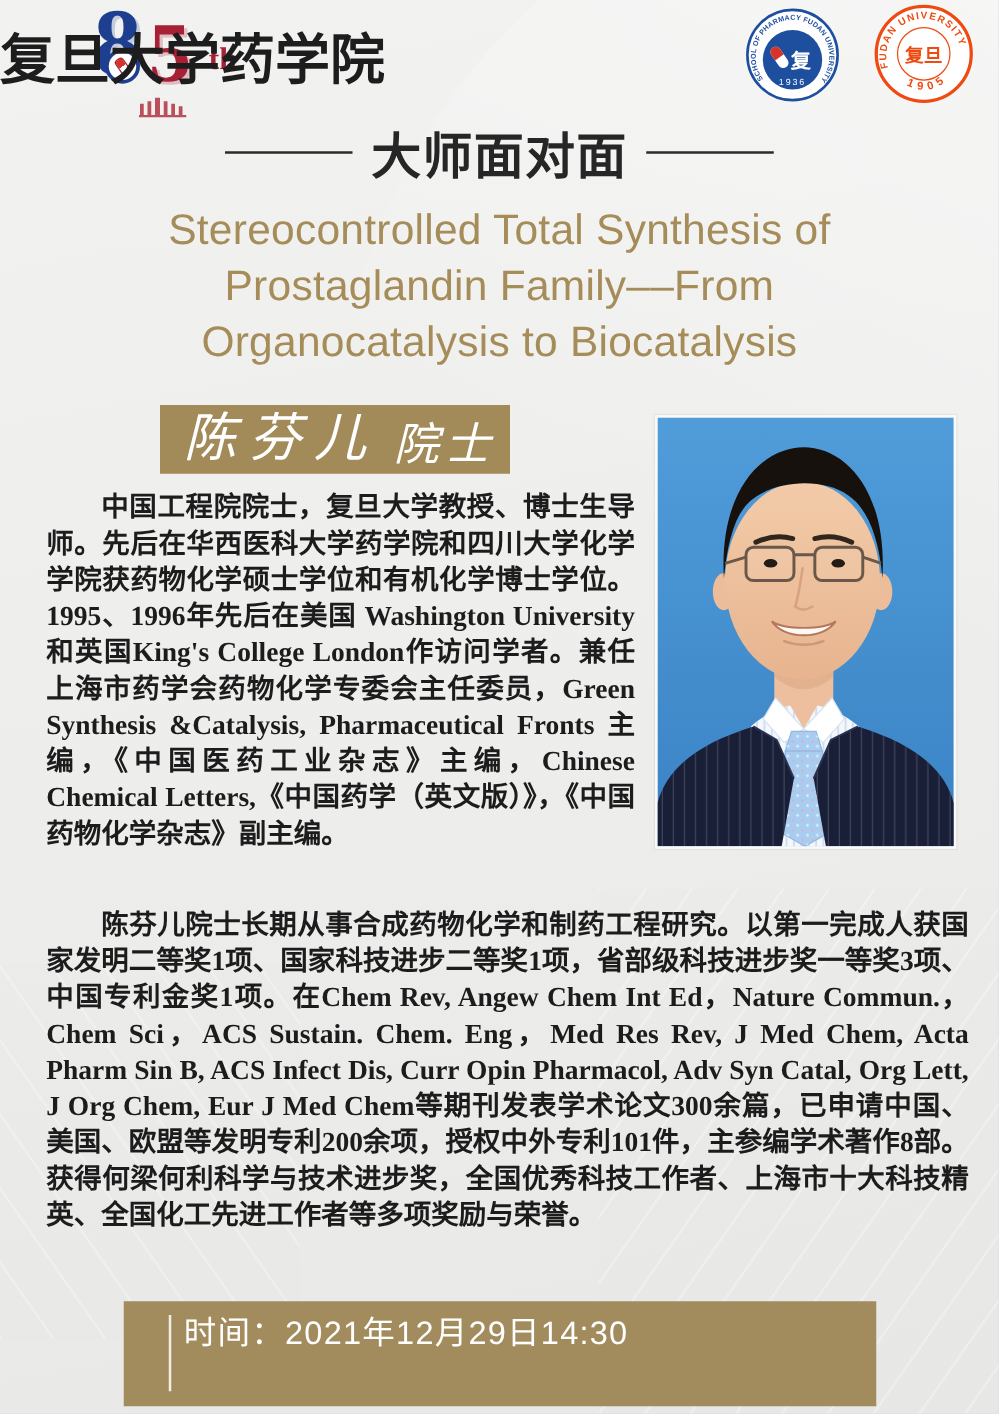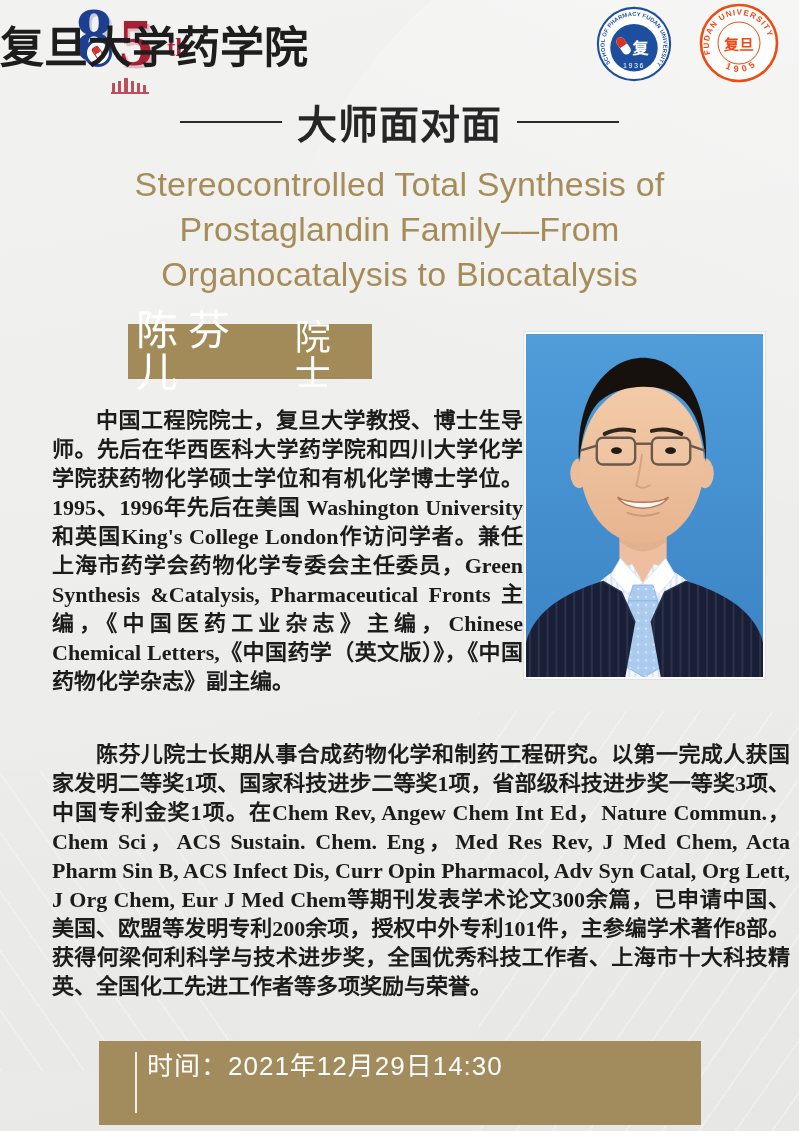--- a/index.html
+++ b/index.html
@@ -36,27 +36,27 @@
   .seal-orange{left:699px; top:3px; width:80px; height:80px;}
   
   .banner{position:absolute; left:0; top:96px; width:100%; height:52px;
     display:flex; align-items:center; justify-content:center; gap:15px;}
   .banner .line{width:102px; height:2px; background:#2b2b2b;}
   .banner-text{font-size:40px; font-weight:900; color:#262626; letter-spacing:1px;}
   
   .lecture-title{position:absolute; left:0; top:162px; width:100%; text-align:center;
     color:#a58c58; font-weight:normal; font-size:34px; line-height:45px; letter-spacing:0.2px;}
   
-  .badge{position:absolute; left:128px; top:324px; width:244px; height:55px; background:#a28b59;
+  .badge{position:absolute; left:128px; top:324px; width:280px; height:55px; background:#a28b59;
     display:flex; align-items:center; justify-content:center; gap:12px; color:#ffffff;
-    font-family:"Liberation Serif","DejaVu Serif",serif;}
+    font-family:"Liberation Serif","DejaVu Serif",serif;font-style:italic;}
   .badge-name{font-size:42px; letter-spacing:10px; line-height:1; padding-left:8px;}
   .badge-title{font-size:36px; letter-spacing:5px; line-height:1; padding-top:8px;}
   
-  .bio{position:absolute; margin:15px; color:#1c1c1c; text-indent:2em;
+  .bio{position:absolute; margin:0; color:#1c1c1c; text-indent:2em;
     font-family:"Liberation Serif","DejaVu Serif",serif; font-weight:600;
     font-size:22px; line-height:29px; text-align:justify;}
   .bio1{left:37px; top:391px; width:471px;}
   .bio2{left:37px; top:725px; width:738px;}
   
   .photo{position:absolute; left:524px; top:332px; width:241px; height:347px; box-sizing:border-box;
     border:2px solid #fafafa; box-shadow:0 0 0 1px rgba(0,0,0,0.05);}
   .photo svg{display:block; width:100%; height:100%;}
   
   .event-box{position:absolute; left:99px; top:1041px; width:602px; height:84px; background:#a28c5d;

